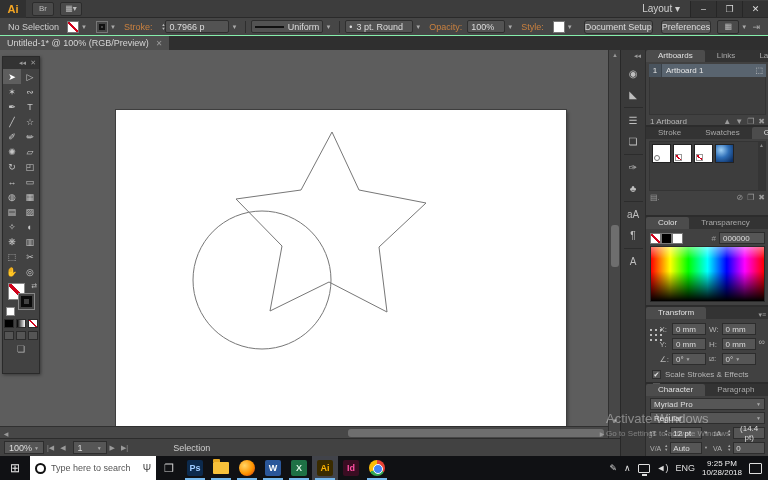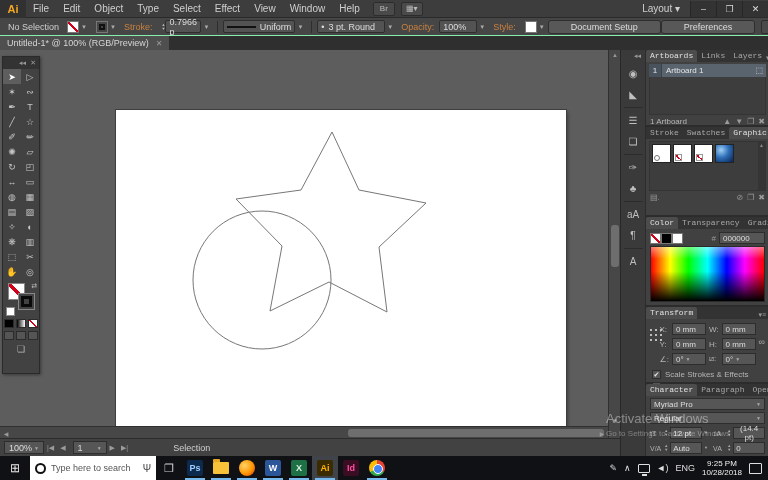--- a/index.html
+++ b/index.html
@@ -22,21 +22,21 @@
   .cb-link { color:#c9803f; margin:0 5px; }
   .cb-field { background:#535353; border:1px solid #2e2e2e; border-radius:2px; height:13px; display:flex; align-items:center; padding:0 3px; color:#ddd; }
   .cb-dd { color:#aaa; font-size:6px; margin:0 3px 0 2px; }
   .mini-swatch { width:12px; height:12px; border:1px solid #777; background:#fff; position:relative; margin-left:4px; }
   .none-slash { position:absolute; inset:0; background:linear-gradient(45deg,transparent 42%,#d0021b 42%,#d0021b 58%,transparent 58%); }
   .stroke-mini { width:12px; height:12px; border:1px solid #777; margin-left:6px; position:relative; background:#464646; }
   .stroke-mini::after { content:""; position:absolute; inset:2px; border:2px solid #111; }
   .spinner { display:flex; flex-direction:column; justify-content:center; margin-left:4px; color:#bbb; font-size:4px; line-height:4px; }
   .sep { width:1px; height:12px; background:#2e2e2e; margin:0 5px; }
   .stroke-line { width:38px; height:2px; background:#111; margin-right:4px; }
-  .cb-btn { background:#585858; border:1px solid #2e2e2e; border-radius:3px; height:14px; padding:0 22px; display:flex; align-items:center; color:#ddd; }
+  .cb-btn { background:#585858; border:1px solid #2e2e2e; border-radius:3px; height:14px; padding:0 0; display:flex; align-items:center; color:#ddd; margin-left:8px; }
   #collapse-dock { margin-left:auto; margin-right:8px; color:#aaa; font-size:9px; }
 
   
   #tabbar { position:absolute; left:0; top:36px; width:768px; height:14px; background:#2f2f2f; display:flex; }
   #doc-tab { background:#4f4f4f; height:14px; display:flex; align-items:center; padding:0 7px; font-size:9px; color:#d5d5d5; gap:7px; }
   #doc-tab .close { color:#9a9a9a; font-size:8px; }
 
   
   #canvas { position:absolute; left:0; top:50px; width:608px; height:376px; background:#5d5d5d; }
   #artboard { position:absolute; left:116px; top:60px; width:450px; height:316px; background:#fff; box-shadow:0 0 0 1px #3e3e3e, 2px 2px 3px rgba(0,0,0,.35); }
@@ -77,21 +77,21 @@
   
   #dock { position:absolute; left:620px; top:50px; width:148px; height:406px; background:#3a3a3a; border-left:1px solid #282828; }
   #dock-strip { position:absolute; left:0; top:0; width:25px; height:100%; background:#3a3a3a; border-right:1px solid #2c2c2c; display:flex; flex-direction:column; align-items:center; }
   #strip-head { height:11px; color:#999; font-size:7px; align-self:flex-end; padding:2px 4px 0 0; }
   .strip-icon { width:18px; height:17px; margin-top:4px; display:flex; align-items:center; justify-content:center; color:#bfbfbf; font-size:10px; }
   .strip-sep { width:19px; height:1px; background:#2c2c2c; margin-top:4px; }
 
   #panels { position:absolute; left:25px; top:0; width:123px; height:100%; display:flex; flex-direction:column; }
   .panel { border-bottom:2px solid #2c2c2c; background:#414141; }
   .ptabs { height:12px; background:#333; display:flex; align-items:flex-end; font-size:8px; color:#a8a8a8; }
-  .ptab { padding:1px 4px 2px; white-space:nowrap;font-family:Liberation Mono, monospace; }
+  .ptab { padding:1px 12px 2px; white-space:nowrap; }
   .ptab.active { background:#4c4c4c; color:#e0e0e0; border-radius:2px 2px 0 0; }
   .pmenu { margin-left:auto; color:#999; font-size:7px; padding-right:3px; }
 
   
   #ab-row { margin:2px 3px 0; height:13px; background:#59646f; display:flex; align-items:center; font-size:8px; color:#e6e6e6; }
   #ab-num { width:13px; height:100%; background:#49535d; display:flex; align-items:center; justify-content:center; border-right:1px solid #3a424a; }
   #ab-name { padding-left:4px; flex:1; }
   #ab-icon { color:#cfcfcf; font-size:8px; padding-right:3px; }
   #ab-body { height:38px; background:#3d3d3d; margin:0 3px; border:1px solid #343434; border-top:none; }
   .pfoot { height:13px; display:flex; align-items:center; font-size:8px; color:#b5b5b5; padding:0 4px; gap:4px; }
@@ -170,31 +170,20 @@
   #clock { text-align:center; font-size:8px; line-height:9px; color:#eee; }
   #action-center { width:13px; height:11px; border:1px solid #dfdfdf; border-radius:1px 1px 1px 0; }
 </style>
 </head>
 <body>
 
 <div id="root">
 
   <div id="menubar">
     <div id="ai-logo">Ai</div>
-    <div id="menu-items" style="display: flex;">
-        <span class="menu-item">File</span>
-        <span class="menu-item">Edit</span>
-        <span class="menu-item">Object</span>
-        <span class="menu-item">Type</span>
-        <span class="menu-item">Select</span>
-        <span class="menu-item">Effect</span>
-        <span class="menu-item">View</span>
-        <span class="menu-item">Window</span>
-        <span class="menu-item">Help</span>
-      </div>
     <div class="appbar-icon">Br</div>
     <div class="appbar-icon">▦▾</div>
     <div id="menubar-spacer"></div>
     <div id="layout-switch">Layout ▾</div>
     <div class="winbtn">–</div>
     <div class="winbtn">❐</div>
     <div class="winbtn">✕</div>
   </div>
 
   <div id="controlbar">
@@ -203,21 +192,21 @@
         <span class="none-slash"></span>
       </span>
     <span class="cb-dd">▼</span>
     <span class="stroke-mini"></span>
     <span class="cb-dd">▼</span>
     <span class="cb-link">Stroke:</span>
     <span class="spinner">
         <span>▲</span>
         <span>▼</span>
       </span>
-    <span class="cb-field" style="width:36px">0.7966 p</span>
+    <span class="cb-field" style="width:64px">0.7966 p</span>
     <span class="cb-dd">▼</span>
     <span class="sep"></span>
     <span class="cb-field" style="width:72px">
         <span class="stroke-line"></span>
         <span>Uniform</span>
       </span>
     <span class="cb-dd">▼</span>
     <span class="sep"></span>
     <span class="cb-field" style="width:68px;gap:4px">
         <span>•</span>

